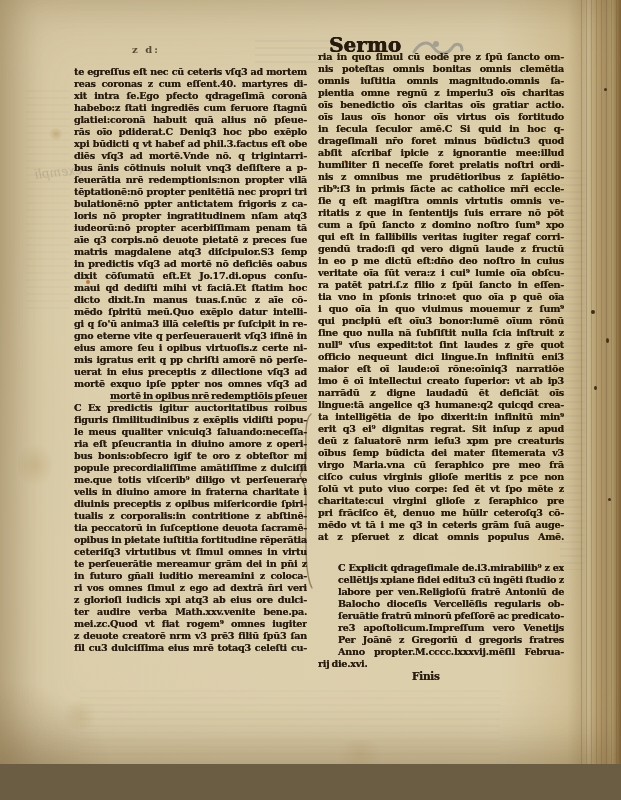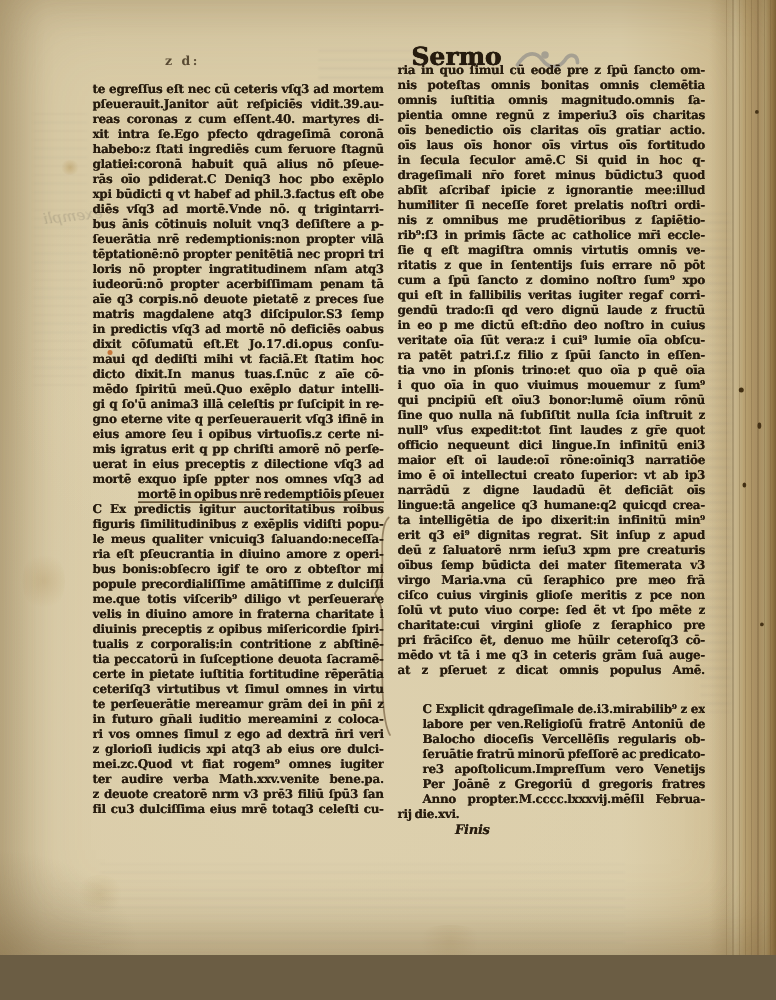--- a/index.html
+++ b/index.html
@@ -39,21 +39,21 @@
   .col .line{height:12px;line-height:12px;white-space:nowrap;overflow:hidden;
     text-align:justify;text-align-last:justify;}
   .col-left{left:74px;top:66px;width:233px;}
   .col-right{left:318px;top:51px;width:246px;}
   .underlined{box-shadow:inset 0 -2px 0 -1px rgba(61,40,14,.75);margin-left:36px;}
   .colophon{position:absolute;left:318px;top:562px;width:246px;color:#281d10;font-size:9.6px;font-weight:bold;
     letter-spacing:-0.25px;word-spacing:-1px;text-shadow:0 0 .45px rgba(40,29,16,.9);}
   .colophon .line{height:12px;line-height:12px;white-space:nowrap;overflow:hidden;text-align:justify;text-align-last:justify;padding-left:20px;}
   .colophon-last{display:flex;height:12px;line-height:12px;flex-direction:column;}
   .colophon-last .date{flex:0 0 auto;}
-  .colophon-last .finis{flex:0 0 auto;margin-left:46px;font-size:10.5px;font-style:italic;}
+  .colophon-last .finis{flex:0 0 auto;margin-left:94px;font-size:10.5px;}
   
   .marginalia-hand{position:absolute;top:166px;left:26px;width:56px;font-family:"DejaVu Serif",serif;
     font-style:italic;font-size:12px;color:rgba(110,104,92,.55);opacity:.5;filter:blur(.5px);
     transform:rotate(-6deg) scaleX(-1);}
   .margin-brace{position:absolute;left:299px;top:412px;width:16px;height:178px;opacity:.55;}
 </style>
 </head>
 <body>
 
 <div class="page">
@@ -87,31 +87,31 @@
   </svg>
 
   <div class="marginalia-hand">exempli</div>
 
   <svg class="margin-brace" viewBox="0 0 16 178">
     <path d="M12 2 C5 8, 7 30, 7 44 C7 56, 2 60, 1 63 C2 66, 7 70, 7 84 C7 120, 5 162, 13 176" fill="none" stroke="#5d4526" stroke-width="1.4" stroke-linecap="round"></path>
   </svg>
 
   <div class="col col-left">
       <div class="line">te egreſſus eſt nec cū ceteris vſq3 ad mortem</div>
-      <div class="line">pſeuerauit.Janitor aūt reſpiciēs vidit.39.au-</div>
       <div class="line">reas coronas z cum eſſent.40. martyres di-</div>
       <div class="line">xit intra ſe.Ego pfecto qdrageſimā coronā</div>
       <div class="line">habebo:z ſtati ingrediēs cum feruore ſtagnū</div>
       <div class="line">glatiei:coronā habuit quā alius nō pſeue-</div>
       <div class="line">rās oīo pdiderat.C Deniq3 hoc pbo exēplo</div>
       <div class="line">xpi būdicti q vt habef ad phil.3.factus eſt obe</div>
       <div class="line">diēs vſq3 ad mortē.Vnde nō. q trigintarri-</div>
       <div class="line">bus ānis cōtinuis noluit vnq3 deſiſtere a p-</div>
       <div class="line">ſeuerātia nrē redemptionis:non propter vilā</div>
       <div class="line">tēptationē:nō propter penitētiā nec propri tri</div>
+      <div class="line">bulationē:nō ppter antictatem frigoris z ca-</div>
       <div class="line">loris nō propter ingratitudinem nſam atq3</div>
       <div class="line">iudeorū:nō propter acerbiſſimam penam tā</div>
       <div class="line">aīe q3 corpis.nō deuote pietatē z preces ſue</div>
       <div class="line">matris magdalene atq3 diſcipulor.S3 ſemp</div>
       <div class="line">in predictis vſq3 ad mortē nō deficiēs oabus</div>
       <div class="line">dixit cōſumatū eſt.Et Jo.17.di.opus conſu-</div>
       <div class="line">maui qd dediſti mihi vt faciā.Et ſtatim hoc</div>
       <div class="line">dicto dixit.In manus tuas.ſ.nūc z aīe cō-</div>
       <div class="line">mēdo ſpiritū meū.Quo exēplo datur intelli-</div>
       <div class="line">gi q ſo'ū anima3 illā celeſtis pr ſuſcipit in re-</div>
@@ -125,28 +125,28 @@
       <div class="line">figuris ſimilitudinibus z exēplis vidiſti popu-</div>
       <div class="line">le meus qualiter vnicuiq3 ſaluando:neceſſa-</div>
       <div class="line">ria eſt pſeucrantia in diuino amore z operi-</div>
       <div class="line">bus bonis:obſecro igif te oro z obteſtor mi</div>
       <div class="line">popule precordialiſſime amātiſſime z dulciſſi</div>
       <div class="line">me.que totis viſcerib⁹ diligo vt perſeuerare</div>
       <div class="line">velis in diuino amore in fraterna charitate i</div>
       <div class="line">diuinis preceptis z opibus miſericordie ſpiri-</div>
       <div class="line">tualis z corporalis:in contritione z abſtinē-</div>
       <div class="line">tia peccatorū in ſuſceptione deuota ſacramē-</div>
-      <div class="line">certe in pietate iuſtitia fortitudine rēperātia</div>
+      <div class="line">opibus in pietate iuſtitia fortitudine rēperātia</div>
       <div class="line">ceteriſq3 virtutibus vt ſimul omnes in virtu</div>
       <div class="line">te perſeuerātie mereamur grām dei in pn̄i z</div>
       <div class="line">in futuro gn̄ali iuditio mereamini z coloca-</div>
       <div class="line">ri vos omnes ſimul z ego ad dextrā n̄ri veri</div>
       <div class="line">z glorioſi iudicis xpi atq3 ab eius ore dulci-</div>
+      <div class="line">ter audire verba Math.xxv.venite bene.pa.</div>
       <div class="line">mei.zc.Quod vt fiat rogem⁹ omnes iugiter</div>
-      <div class="line">ter audire verba Math.xxv.venite bene.pa.</div>
       <div class="line">z deuote creatorē nrm v3 prē3 filiū ſpū3 ſan</div>
       <div class="line">fil cu3 dulciſſima eius mrē totaq3 celeſti cu-</div>
     </div>
   <div class="col col-right">
       <div class="line">ria in quo ſimul cū eodē pre z ſpū ſancto om-</div>
       <div class="line">nis poteſtas omnis bonitas omnis clemētia</div>
       <div class="line">omnis iuſtitia omnis magnitudo.omnis ſa-</div>
       <div class="line">pientia omne regnū z imperiu3 oīs charitas</div>
       <div class="line">oīs benedictio oīs claritas oīs gratiar actio.</div>
       <div class="line">oīs laus oīs honor oīs virtus oīs fortitudo</div>
@@ -183,20 +183,21 @@
       <div class="line">ſolū vt puto viuo corpe: ſed ēt vt ſpo mēte z</div>
       <div class="line">charitate:cui virgini glioſe z ſeraphico pre</div>
       <div class="line">pri frāciſco ēt, denuo me hūilr ceteroſq3 cō-</div>
       <div class="line">mēdo vt tā i me q3 in ceteris grām ſuā auge-</div>
       <div class="line">at z pſeruet z dicat omnis populus Amē.</div>
     </div>
 
   <div class="colophon">
     <div>
         <div class="line">C Explicit qdrageſimale de.i3.mirabilib⁹ z ex</div>
+        <div class="line">cellētijs xpiane fidei editu3 cū ingēti ſtudio z</div>
         <div class="line">labore per ven.Religioſū fratrē Antoniū de</div>
         <div class="line">Balocho dioceſis Vercellēſis regularis ob-</div>
         <div class="line">ſeruātie fratrū minorū pfeſſorē ac predicato-</div>
         <div class="line">re3 apoſtolicum.Impreſſum vero Venetijs</div>
         <div class="line">Per Joānē z Gregoriū d gregoris fratres</div>
         <div class="line">Anno propter.M.cccc.lxxxvij.mēſil Februa-</div>
       </div>
     <div class="colophon-last">
       <span class="date">rij die.xvi.</span>
       <span class="finis">Finis</span>

